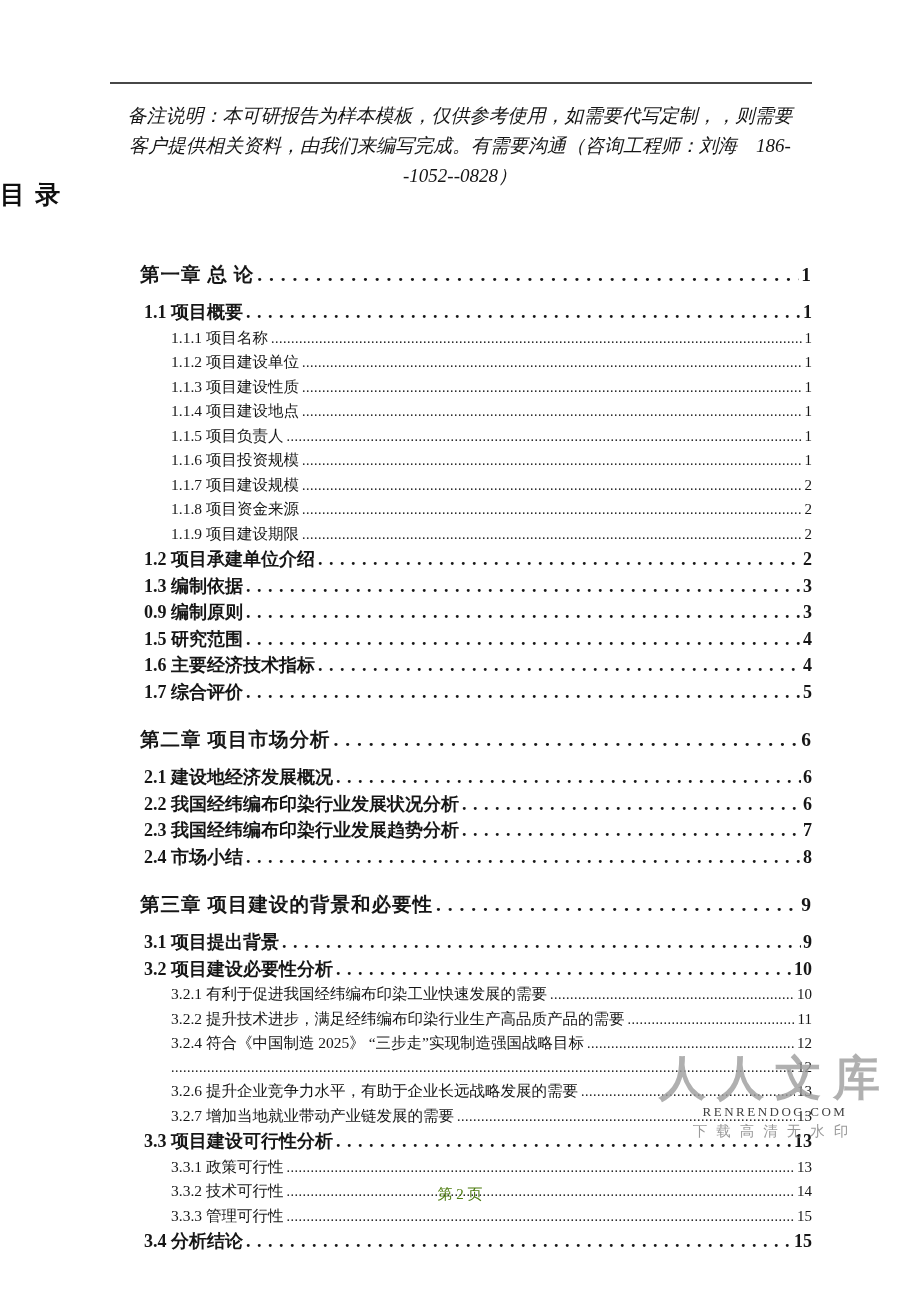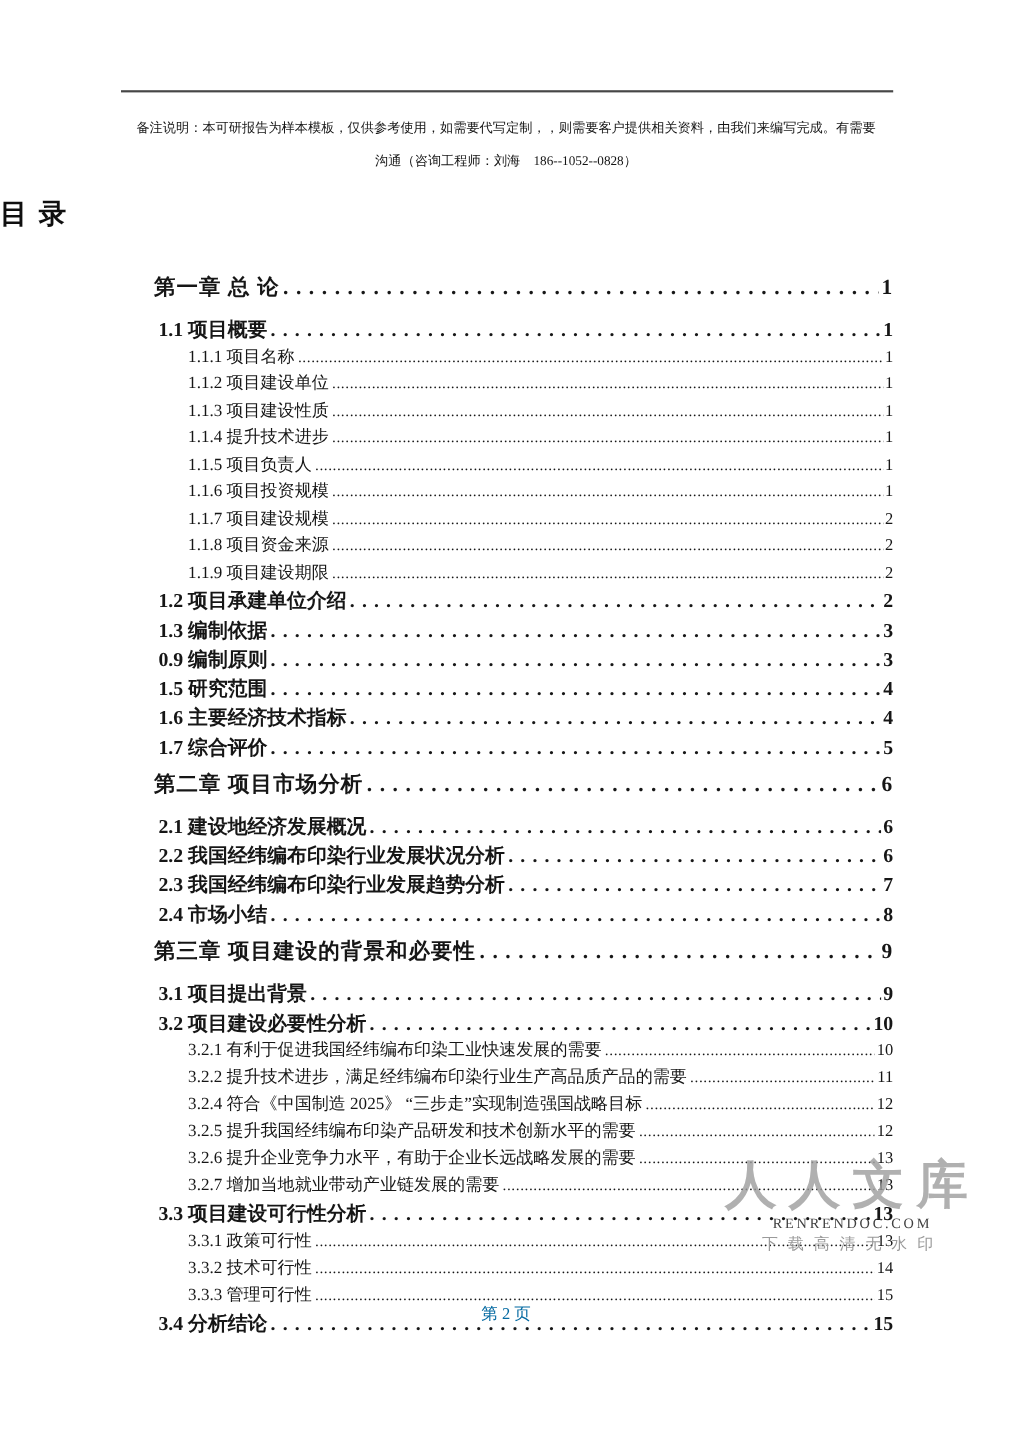--- a/index.html
+++ b/index.html
@@ -11,38 +11,39 @@
     position:relative;
     overflow:hidden;
   }
   .page{position:relative;width:920px;height:1302px;}
   .top-rule{
     position:absolute;left:110px;top:82px;width:702px;height:0;
     border-top:2px solid #474747;
   }
   .note{
     position:absolute;left:120px;top:101px;width:680px;
-    font-size:12px;line-height:30px;text-align:center;
+    font-size:19px;line-height:30px;text-align:center;
     color:#151515;
+    font-style:italic;
   }
   .doc-title{
     position:absolute;left:0;top:178px;width:919px;
     text-align:left;font-size:25px;font-weight:bold;color:#0f0f0f;
     letter-spacing:2px;
   }
   .toc{
     position:absolute;left:140px;top:240px;width:672px;
   }
   .toc-row{display:flex;align-items:baseline;}
   .toc-row .t{white-space:nowrap;flex:0 0 auto;padding-right:3px;}
   .toc-row .leader{flex:1 1 auto;overflow:hidden;white-space:nowrap;min-width:10px;}
   .toc-row .pg{flex:0 0 auto;padding-left:2px;}
   .lvl1{
     font-size:19.5px;font-weight:bold;
-    margin-top:7px;margin-bottom:9px;line-height:30px;letter-spacing:1px;
+    margin-top:20px;margin-bottom:9px;line-height:30px;letter-spacing:1px;
   }
   .lvl2{
     font-size:18px;font-weight:bold;line-height:26.5px;margin-left:4px;
   }
   .lvl3{
     font-size:15.5px;font-weight:normal;line-height:23.5px;margin-left:31px;
   }
   .lvl1 .leader::after,
   .lvl2 .leader::after{
     content:". . . . . . . . . . . . . . . . . . . . . . . . . . . . . . . . . . . . . . . . . . . . . . . . . . . . . . . . . . . . . . . . . . . . . . . . . . . . . . . . . . . . . . . . . . . . . . . . . . . . . . . . . . . . . . . . . . . . . . . . . . . . . . . . . . . . . . . .";
@@ -60,21 +61,21 @@
     letter-spacing:11px;line-height:50px;white-space:nowrap;
   }
   .wm-domain{
     font-size:13px;color:#404040;letter-spacing:2.5px;line-height:18px;white-space:nowrap;
   }
   .wm-tagline{
     font-size:14.5px;color:#9a9a9a;letter-spacing:9px;line-height:20px;white-space:nowrap;
   }
   .footer{
     position:absolute;left:0;top:1185px;width:920px;text-align:center;
-    font-size:15px;color:#0369a1;
+    font-size:15px;color:#4d7c0f;
   }
 </style>
 </head>
 <body>
 
 <div class="page">
 
   <div class="top-rule"></div>
 
   <div class="note">备注说明：本可研报告为样本模板，仅供参考使用，如需要代写定制，，则需要客户提供相关资料，由我们来编写完成。有需要沟通（咨询工程师：刘海　186--1052--0828）</div>
@@ -101,21 +102,21 @@
         <span class="t">1.1.2 项目建设单位</span>
         <span class="leader"></span>
         <span class="pg">1</span>
       </div>
       <div class="toc-row lvl3">
         <span class="t">1.1.3 项目建设性质</span>
         <span class="leader"></span>
         <span class="pg">1</span>
       </div>
       <div class="toc-row lvl3">
-        <span class="t">1.1.4 提升技术进步</span>
+        <span class="t">1.1.4 项目建设地点</span>
         <span class="leader"></span>
         <span class="pg">1</span>
       </div>
       <div class="toc-row lvl3">
         <span class="t">1.1.5 项目负责人</span>
         <span class="leader"></span>
         <span class="pg">1</span>
       </div>
       <div class="toc-row lvl3">
         <span class="t">1.1.6 项目投资规模</span>
@@ -216,21 +217,20 @@
         <span class="t">3.2.2 提升技术进步，满足经纬编布印染行业生产高品质产品的需要</span>
         <span class="leader"></span>
         <span class="pg">11</span>
       </div>
       <div class="toc-row lvl3">
         <span class="t">3.2.4 符合《中国制造 2025》 “三步走”实现制造强国战略目标</span>
         <span class="leader"></span>
         <span class="pg">12</span>
       </div>
       <div class="toc-row lvl3">
-        <span class="t">3.2.5 提升我国经纬编布印染产品研发和技术创新水平的需要</span>
         <span class="leader"></span>
         <span class="pg">12</span>
       </div>
       <div class="toc-row lvl3">
         <span class="t">3.2.6 提升企业竞争力水平，有助于企业长远战略发展的需要</span>
         <span class="leader"></span>
         <span class="pg">13</span>
       </div>
       <div class="toc-row lvl3">
         <span class="t">3.2.7 增加当地就业带动产业链发展的需要</span>

